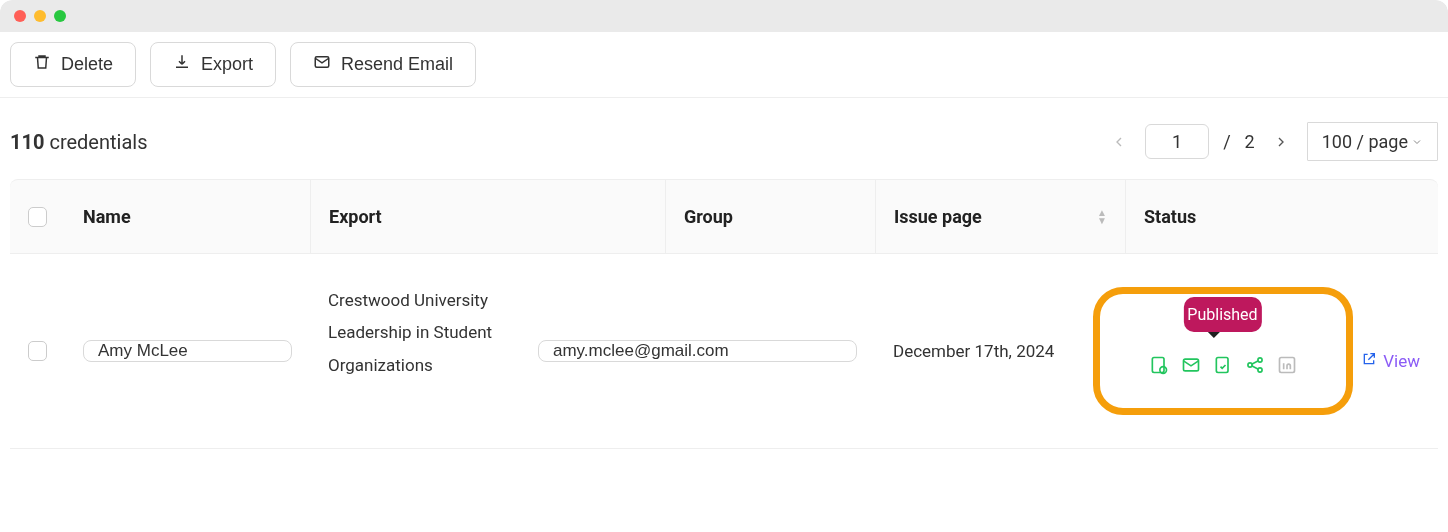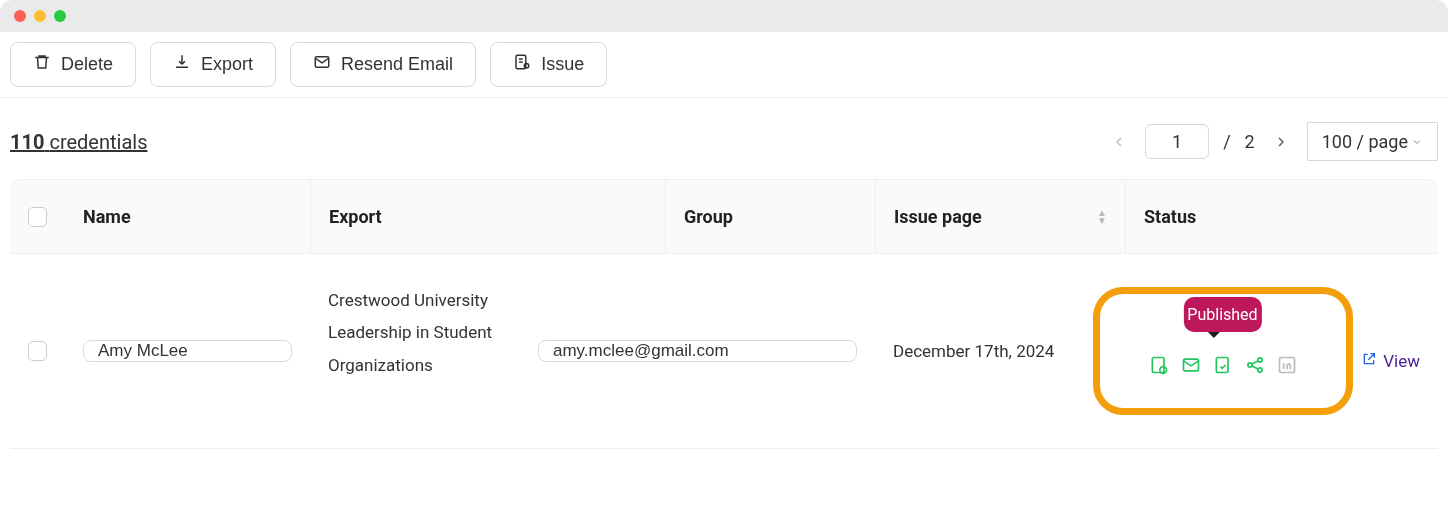--- a/index.html
+++ b/index.html
@@ -50,21 +50,21 @@
     cursor: pointer;
   }
   .btn svg { width: 18px; height: 18px; stroke: #333; fill: none; stroke-width: 2; }
 
   .controls {
     display: flex;
     align-items: center;
     justify-content: space-between;
     padding: 24px 10px 18px 10px;
   }
-  .count { font-size: 20px; color: #333; text-decoration: underline; }
+  .count { font-size: 20px; color: #333; }
   .count strong { font-weight: 700; }
   .pager {
     display: flex;
     align-items: center;
     gap: 14px;
     font-size: 18px;
   }
   .pager .arrow {
     display:inline-flex; align-items:center; justify-content:center;
     width:24px; height:24px; cursor:pointer; color:#888;
@@ -152,21 +152,21 @@
     content:""; position:absolute; bottom:-6px; left:24px;
     border:6px solid transparent; border-top-color:#1f1f1f; border-bottom:none;
   }
   .status-icons { display:flex; gap:12px; align-items:center; margin-top: 28px;}
   .sicon { width:20px; height:20px; display:inline-flex; }
   .sicon svg { width:20px; height:20px; fill:none; stroke-width:2; }
   .sicon.green svg { stroke:#22c55e; }
   .sicon.grey svg  { stroke:#bbb; }
 
   .view-link {
-    color:#4c1d95; display:inline-flex; align-items:flex-start; gap:6px; cursor:pointer;
+    color:#8b5cf6; display:inline-flex; align-items:flex-start; gap:6px; cursor:pointer;
     font-size:17px;
     margin-top:20px;
   }
   .view-link svg { width:16px; height:16px; stroke:#2563eb; fill:none; stroke-width:2; }
 </style>
 </head>
 <body>
 
 <div class="titlebar">
   <div class="traffic-light tl-red"></div>
@@ -192,30 +192,20 @@
     <span>Export</span>
   </button>
   <button class="btn">
     <span>
       <svg viewBox="0 0 24 24">
           <rect x="3" y="5" width="18" height="14" rx="2"></rect>
           <path d="M3 7l9 6 9-6"></path>
         </svg>
     </span>
     <span>Resend Email</span>
-  </button>
-  <button class="btn">
-    <span>
-      <svg viewBox="0 0 24 24">
-          <rect x="4" y="3" width="13" height="18" rx="2"></rect>
-          <path d="M8 8h5M8 12h5"></path>
-          <circle cx="18" cy="17" r="3"></circle>
-        </svg>
-    </span>
-    <span>Issue</span>
   </button>
 </div>
 
 <div class="controls">
   <div class="count">
     <strong>110</strong>
     <span>credentials</span>
   </div>
   <div class="pager">
     <span class="arrow">

